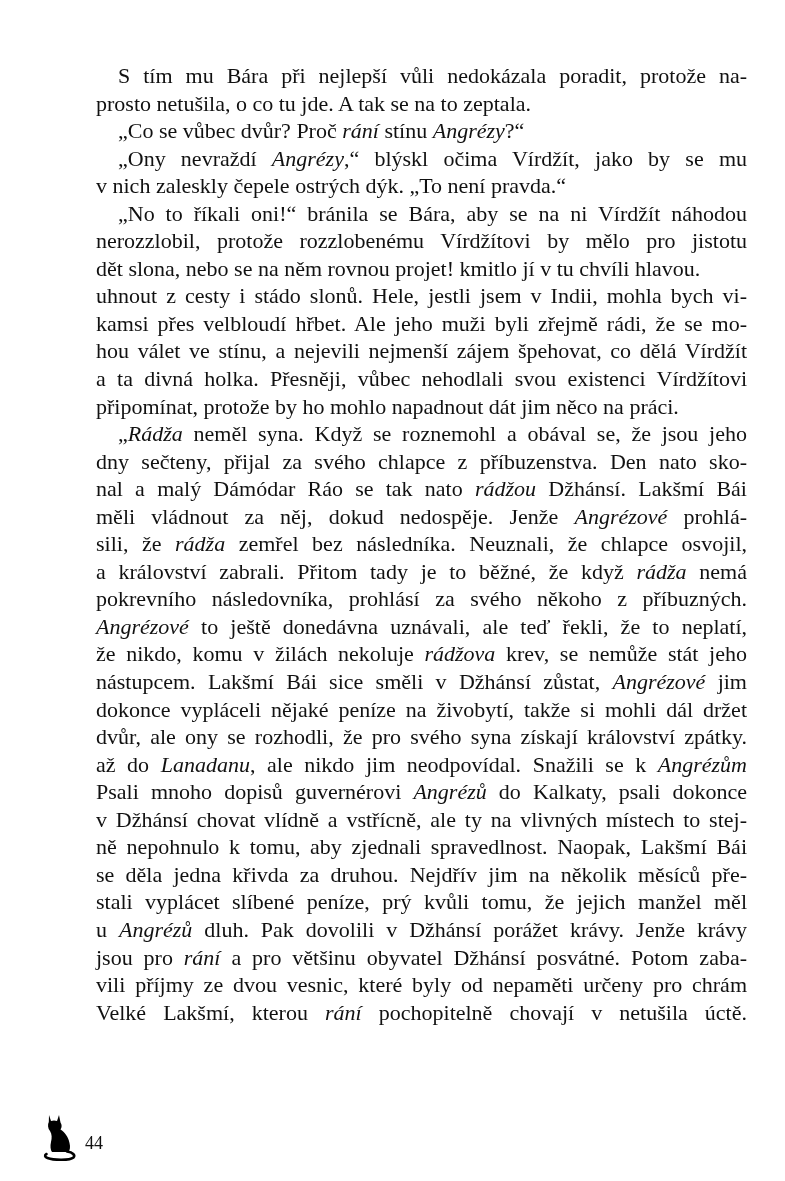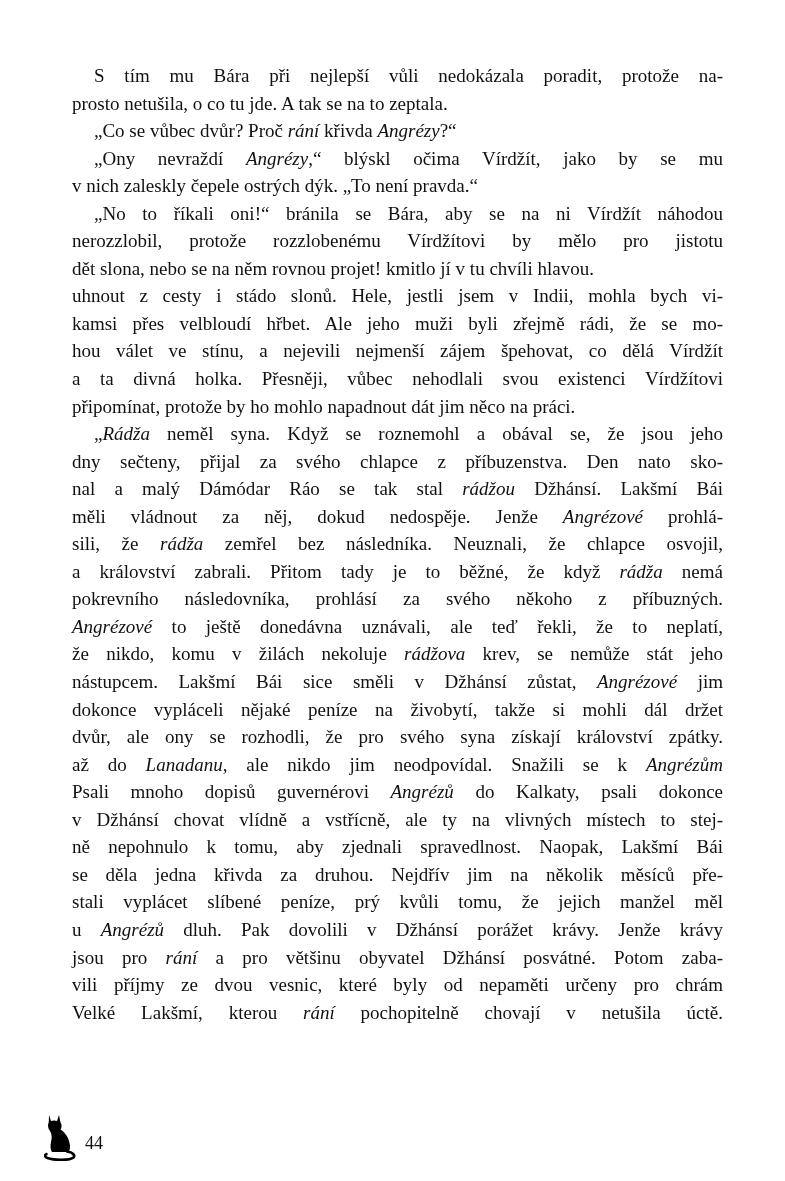--- a/index.html
+++ b/index.html
@@ -10,24 +10,24 @@
     body {
       width: 785px;
       height: 1181px;
       position: relative;
       overflow: hidden;
       font-family: "Liberation Serif", "DejaVu Serif", serif;
       color: #111111;
     }
     .page-text {
       position: absolute;
-      left: 72px;
+      left: 96px;
       top: 62px;
       width: 651px;
-      font-size: 19px;
+      font-size: 22px;
       line-height: 27.55px;
     }
     .line {
       display: block;
       white-space: nowrap;
       height: 27.55px;
       text-align: justify;
       text-align-last: justify;
     }
     .line.indent { padding-left: 22px; }
@@ -54,34 +54,34 @@
       font-size: 18px;
       line-height: 22px;
     }
   </style>
 </head>
 <body>
 
 <main class="page-text" id="page-text">
     <div class="line indent"><span>S tím mu Bára při nejlepší vůli nedokázala poradit, protože na-</span></div>
     <div class="line last"><span>prosto netušila, o co tu jde. A tak se na to zeptala.</span></div>
-    <div class="line indent last"><span>„Co se vůbec dvůr? Proč </span><i>rání</i><span> křivda </span><i>Angrézy</i><span>?“</span></div>
+    <div class="line indent last"><span>„Co se vůbec dvůr? Proč </span><i>rání</i><span> stínu </span><i>Angrézy</i><span>?“</span></div>
     <div class="line indent"><span>„Ony nevraždí </span><i>Angrézy</i><span>,“ blýskl očima Vírdžít, jako by se mu</span></div>
     <div class="line last"><span>v nich zaleskly čepele ostrých dýk. „To není pravda.“</span></div>
     <div class="line indent"><span>„No to říkali oni!“ bránila se Bára, aby se na ni Vírdžít náhodou</span></div>
     <div class="line"><span>nerozzlobil, protože rozzlobenému Vírdžítovi by mělo pro jistotu</span></div>
     <div class="line last"><span>dět slona, nebo se na něm rovnou projet! kmitlo jí v tu chvíli hlavou.</span></div>
     <div class="line"><span>uhnout z cesty i stádo slonů. Hele, jestli jsem v Indii, mohla bych vi-</span></div>
     <div class="line"><span>kamsi přes velbloudí hřbet. Ale jeho muži byli zřejmě rádi, že se mo-</span></div>
     <div class="line"><span>hou válet ve stínu, a nejevili nejmenší zájem špehovat, co dělá Vírdžít</span></div>
     <div class="line"><span>a ta divná holka. Přesněji, vůbec nehodlali svou existenci Vírdžítovi</span></div>
     <div class="line last"><span>připomínat, protože by ho mohlo napadnout dát jim něco na práci.</span></div>
     <div class="line indent"><span>„</span><i>Rádža</i><span> neměl syna. Když se roznemohl a obával se, že jsou jeho</span></div>
     <div class="line"><span>dny sečteny, přijal za svého chlapce z příbuzenstva. Den nato sko-</span></div>
-    <div class="line"><span>nal a malý Dámódar Ráo se tak stal </span><i>rádžou</i><span> Džhánsí. Lakšmí Bái</span></div>
+    <div class="line"><span>nal a malý Dámódar Ráo se tak nato </span><i>rádžou</i><span> Džhánsí. Lakšmí Bái</span></div>
     <div class="line"><span>měli vládnout za něj, dokud nedospěje. Jenže </span><i>Angrézové</i><span> prohlá-</span></div>
     <div class="line"><span>sili, že </span><i>rádža</i><span> zemřel bez následníka. Neuznali, že chlapce osvojil,</span></div>
     <div class="line"><span>a království zabrali. Přitom tady je to běžné, že když </span><i>rádža</i><span> nemá</span></div>
     <div class="line"><span>pokrevního následovníka, prohlásí za svého někoho z příbuzných.</span></div>
     <div class="line"><i>Angrézové</i><span> to ještě donedávna uznávali, ale teď řekli, že to neplatí,</span></div>
     <div class="line"><span>že nikdo, komu v žilách nekoluje </span><i>rádžova</i><span> krev, se nemůže stát jeho</span></div>
     <div class="line"><span>nástupcem. Lakšmí Bái sice směli v Džhánsí zůstat, </span><i>Angrézové</i><span> jim</span></div>
     <div class="line"><span>dokonce vypláceli nějaké peníze na živobytí, takže si mohli dál držet</span></div>
     <div class="line"><span>dvůr, ale ony se rozhodli, že pro svého syna získají království zpátky.</span></div>
     <div class="line"><span>až do </span><i>Lanadanu</i><span>, ale nikdo jim neodpovídal. Snažili se k </span><i>Angrézům</i></div>

